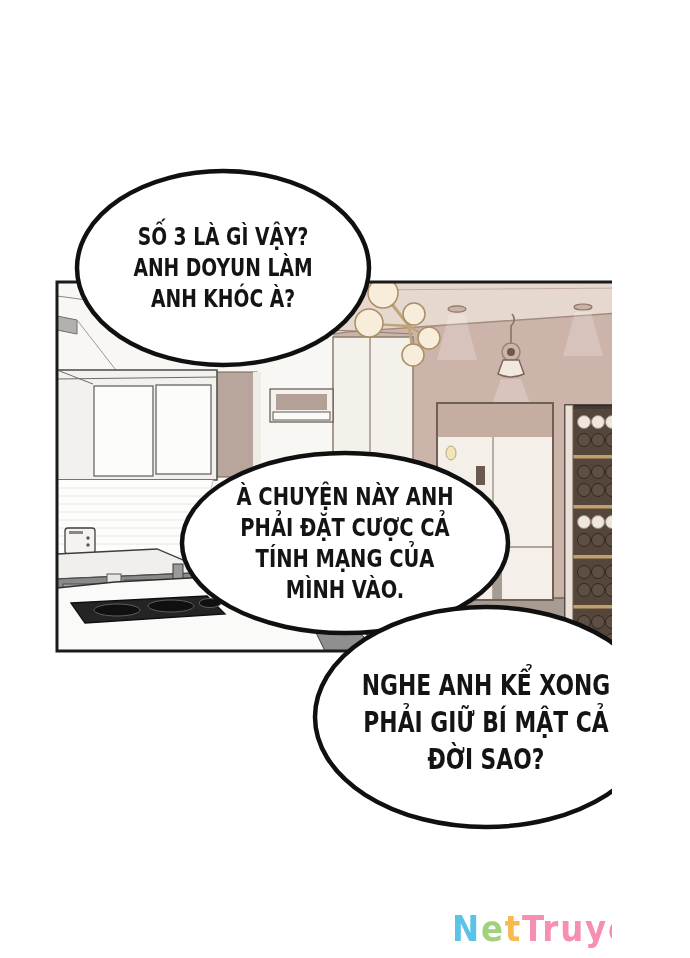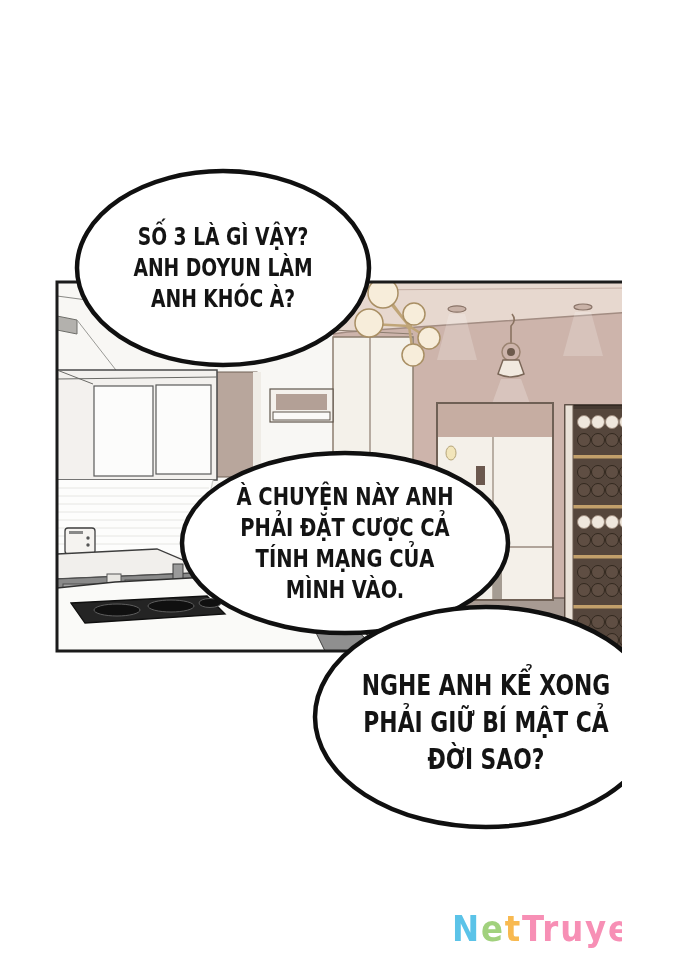--- a/index.html
+++ b/index.html
@@ -1,19 +1,18 @@
 <!DOCTYPE html>
 <html><head>
 <meta charset="utf-8">
 <style>
   html,body{margin:0;padding:0;background:#ffffff;}
   .page{
     position:relative;width:612px;height:958px;background:#ffffff;overflow:hidden;
     font-family:"DejaVu Sans","Liberation Sans",sans-serif;
-    padding-left:10px;
   }
   svg.scene{position:absolute;left:0;top:0;}
   .bubble-text{
     position:absolute;display:flex;flex-direction:column;justify-content:center;align-items:center;
     text-align:center;color:#141414;font-weight:bold;
     transform:scaleX(0.78);transform-origin:center center;white-space:nowrap;
   }
   .bt1{left:77px;top:171px;width:292px;height:194px;font-size:24px;line-height:31px;}
   .bt2{left:182px;top:454px;width:326px;height:178px;font-size:25px;line-height:31px;}
   .bt3{left:315px;top:612px;width:342px;height:220px;font-size:28px;line-height:37px;}

